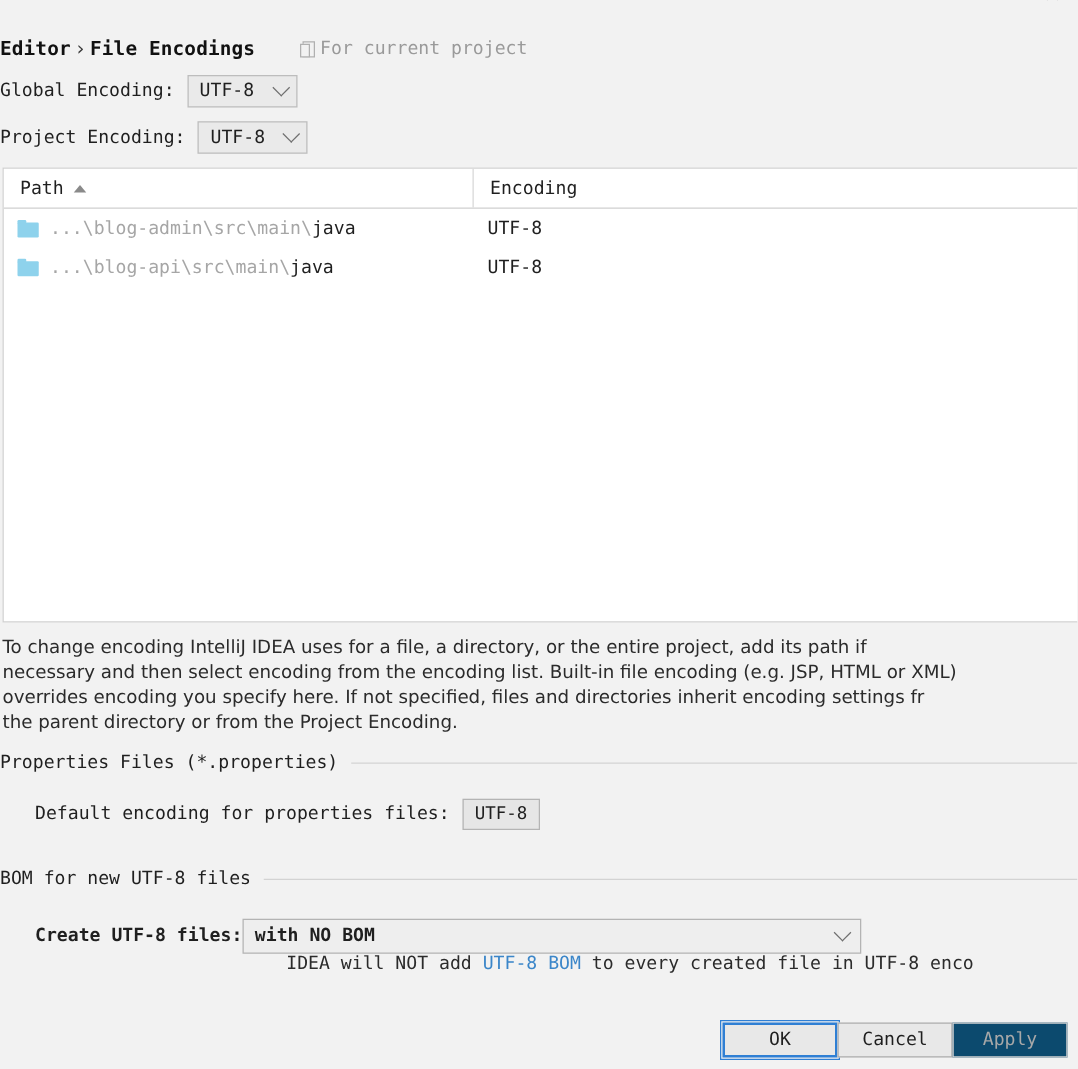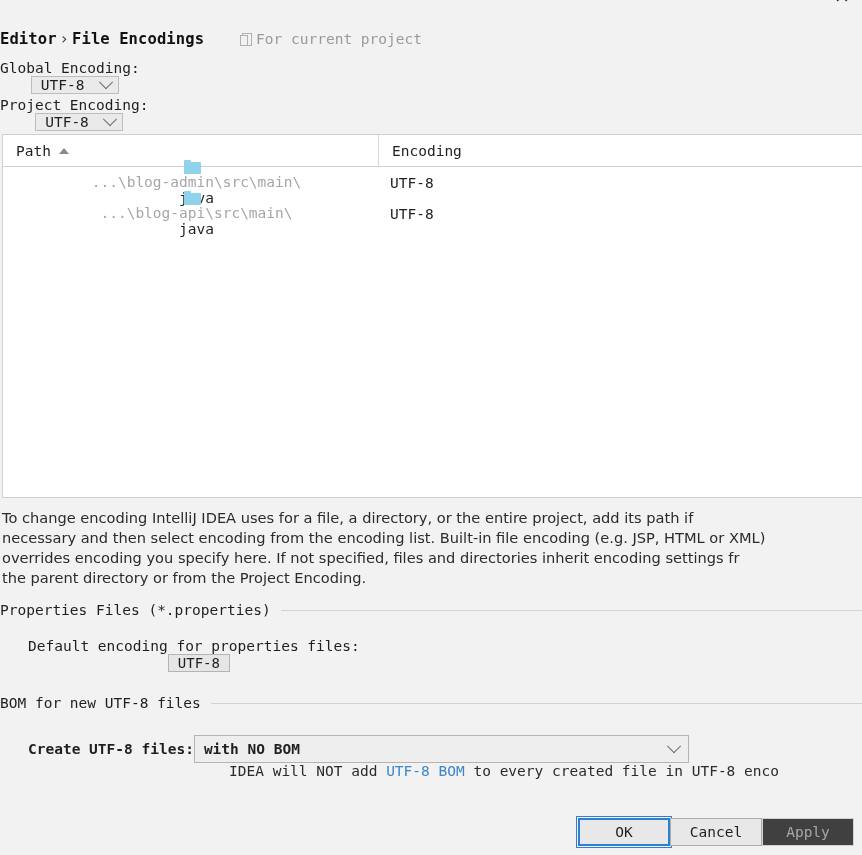--- a/index.html
+++ b/index.html
@@ -95,21 +95,20 @@
     background: #f2f2f2;
   }
 
   
   .enc-row {
     position: absolute;
     left: 0;
     height: 26px;
     display: flex;
     align-items: center;
-    flex-direction: column;
   }
   .enc-row.global  { top: 60px; }
   .enc-row.project { top: 97px; }
   .enc-label {
     white-space: nowrap;
     color: #1f1f1f;
   }
   .combo-small {
     margin-left: 10px;
     width: 88px;
@@ -177,21 +176,20 @@
     cursor: pointer;
   }
   .cell-path {
     width: 376px;
     box-sizing: border-box;
     display: flex;
     align-items: center;
     padding-left: 11px;
     white-space: nowrap;
     overflow: hidden;
-    flex-direction: column;
   }
   .folder-icon {
     width: 17px; height: 14px;
     position: relative;
     margin-right: 9px;
     flex: none;
   }
   .folder-icon::before {
     content: "";
     position: absolute;
@@ -254,21 +252,20 @@
 
   
   .props-row {
     position: absolute;
     left: 28px;
     top: 638px;
     height: 26px;
     display: flex;
     align-items: center;
     white-space: nowrap;
-    flex-direction: column;
   }
   .btn-small {
     margin-left: 10px;
     height: 25px;
     box-sizing: border-box;
     padding: 0 9px;
     background: #e6e6e6;
     border: 1px solid #b4b4b4;
     display: flex;
     align-items: center;
@@ -366,21 +363,21 @@
     padding: 0 10px;
   }
   .btn.default {
     border: 2px solid #2f7fd4;
     outline: 1px solid #2f7fd4;
     outline-offset: 1px;
   }
   .btn.disabled {
     color: #a8a8a8;
     border-color: #d2d2d2;
-    background: #404040;
+    background: #0c4a6e;
     cursor: default;
   }
 </style>
 </head>
 <body>
 
 <div class="dialog">
 
   <div class="close-btn">×</div>
 

